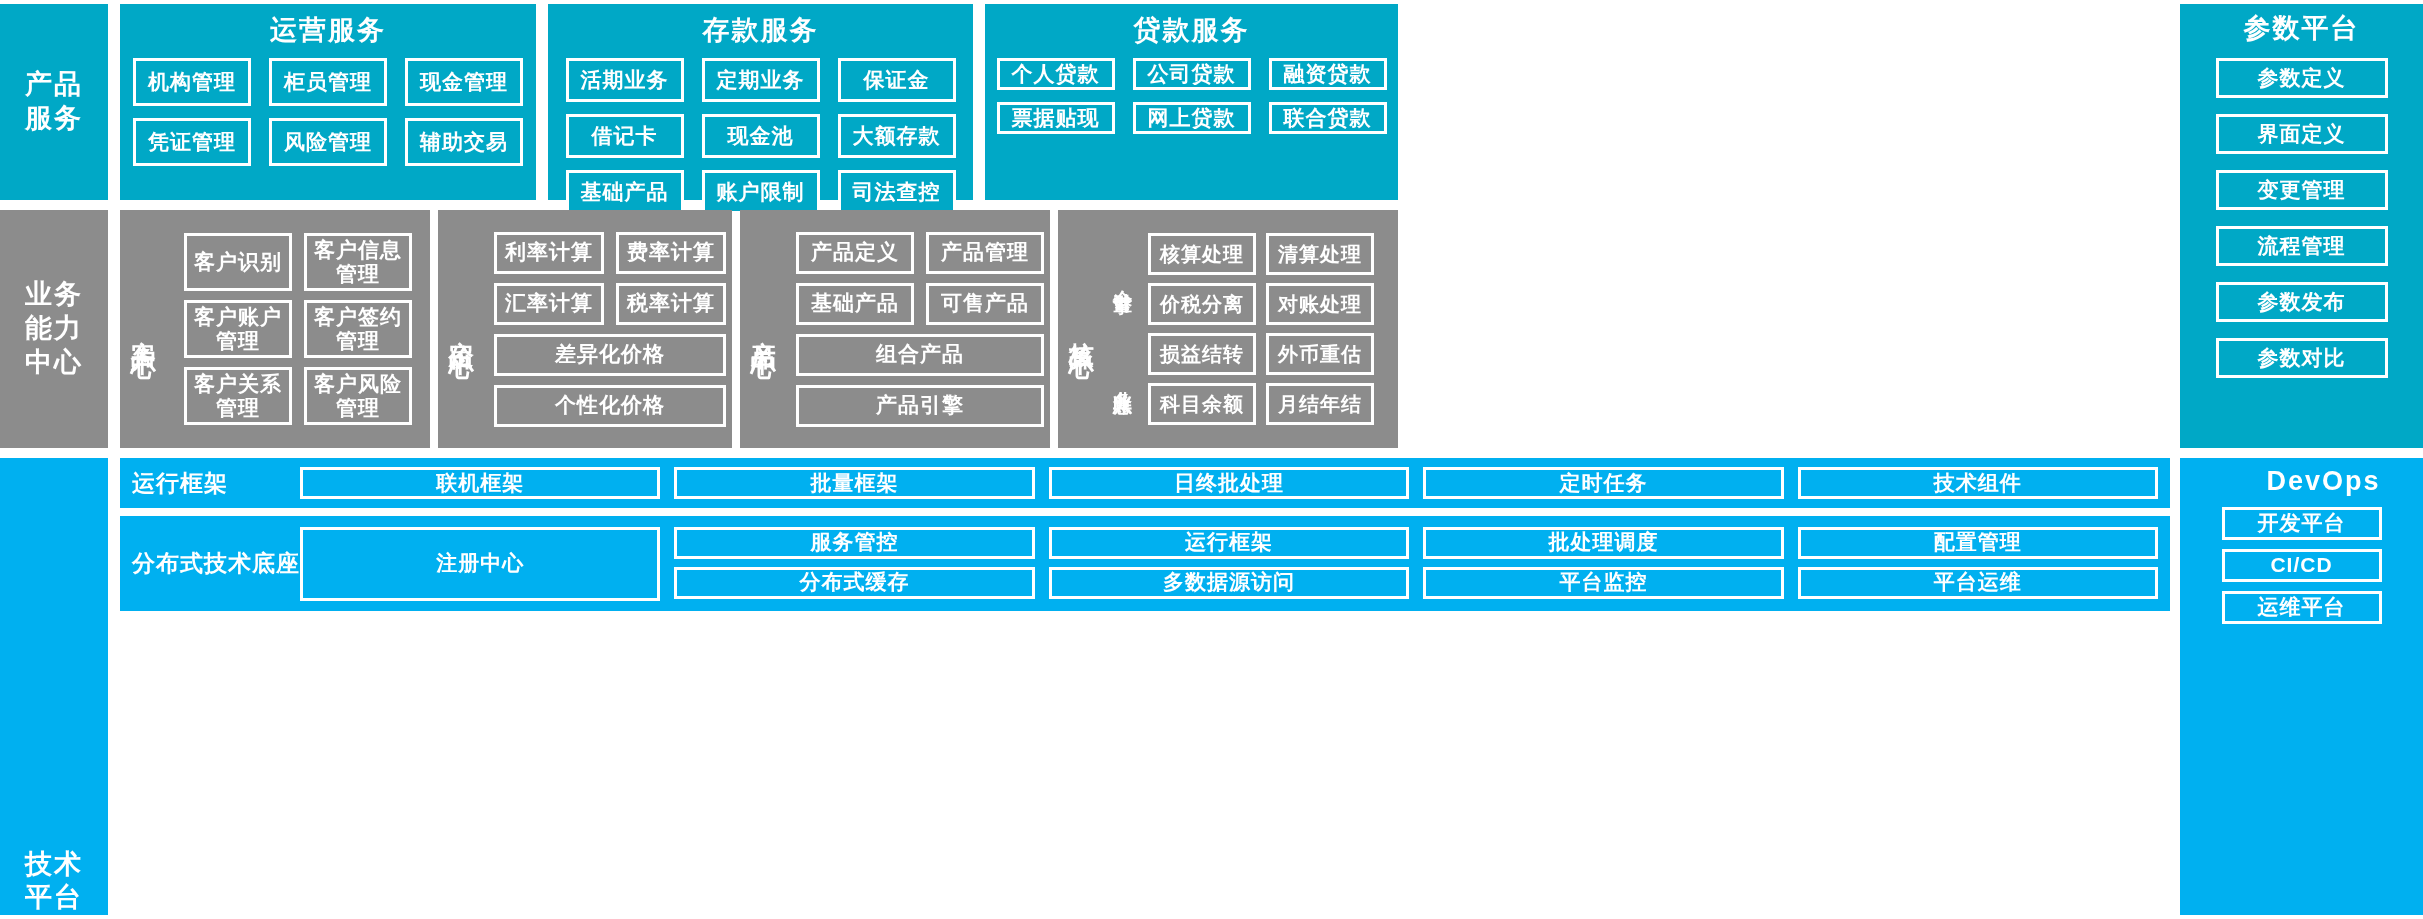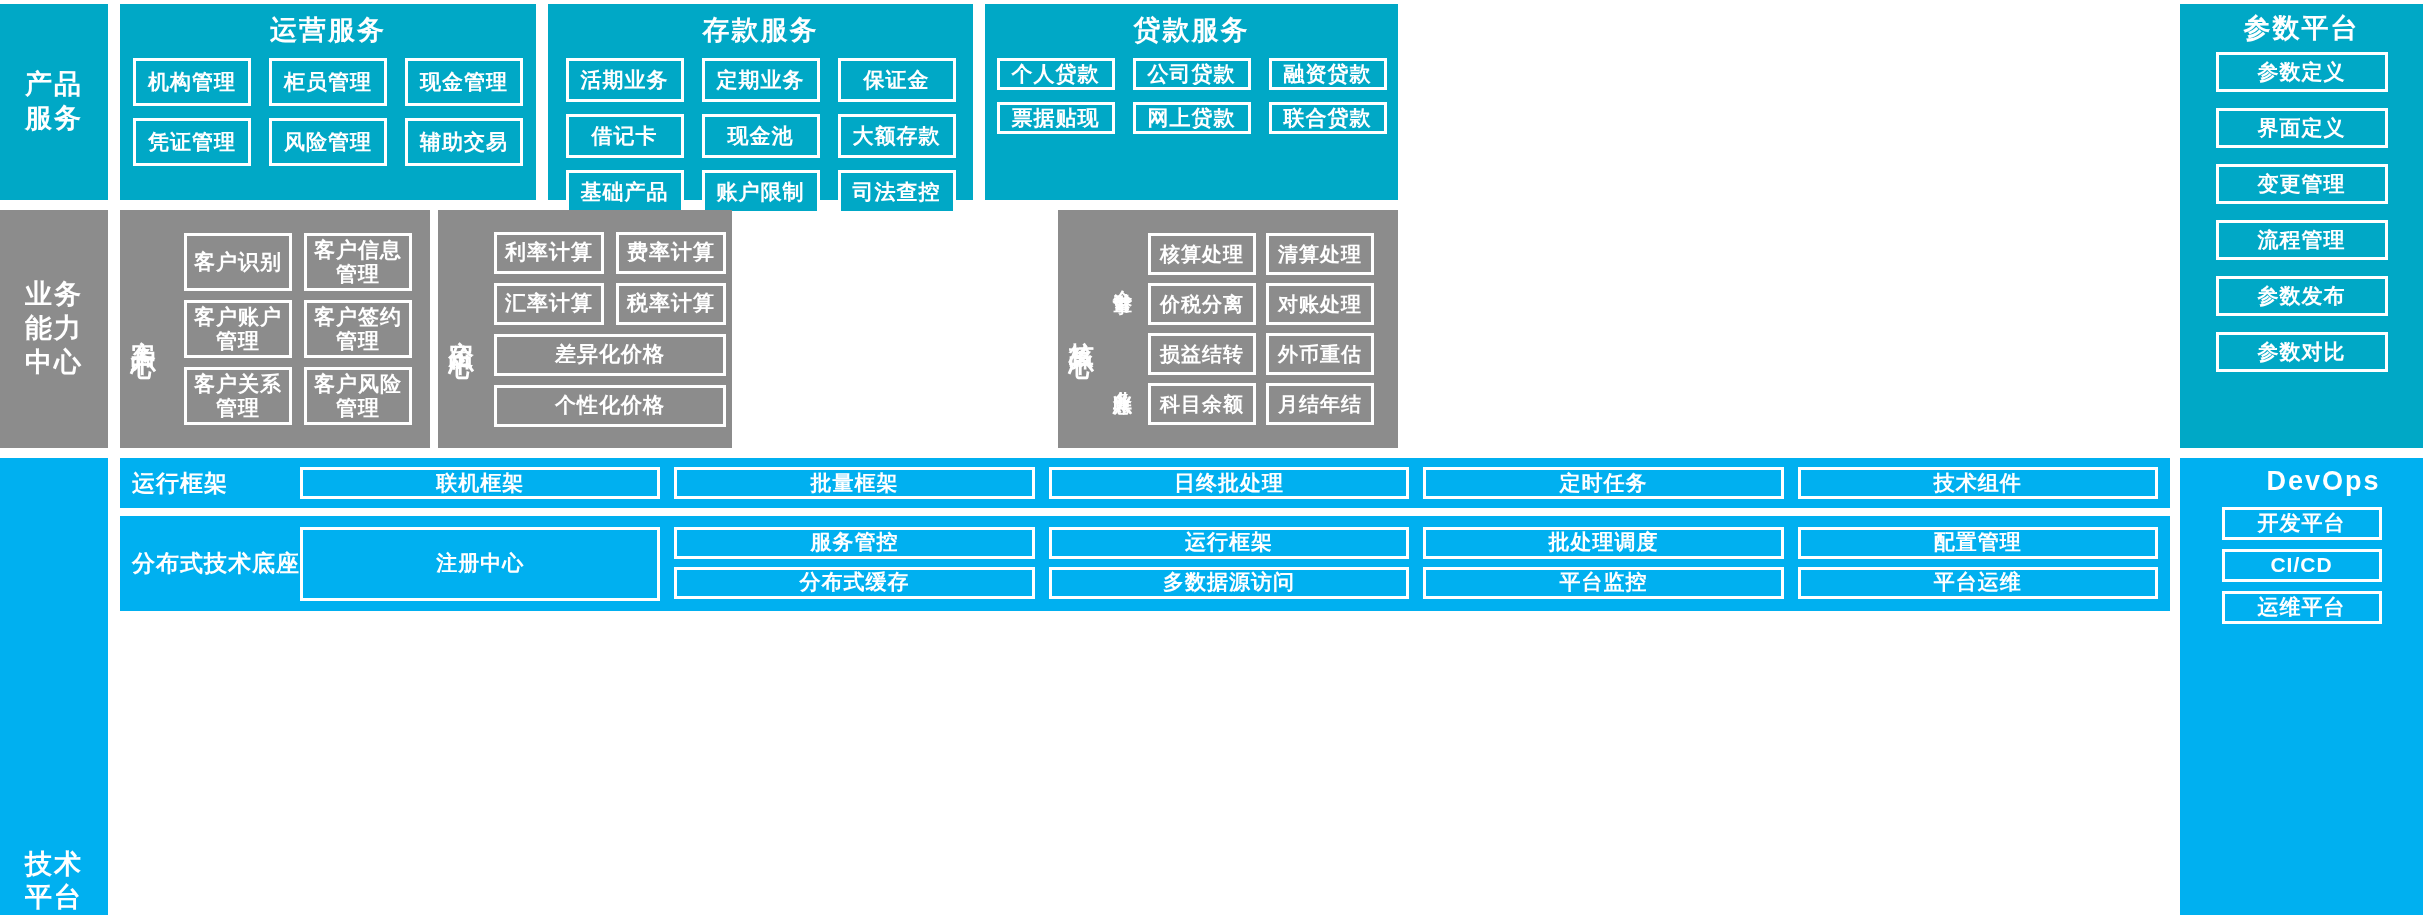--- a/index.html
+++ b/index.html
@@ -59,21 +59,21 @@
   #grp-loan  .cell { width: 118px; height: 32px; }
 
   
   #param-col {
     position: absolute; left: 2180px; top: 4px; width: 243px; height: 444px;
     background: #00A8C6; padding-top: 6px;
   }
   #param-col .group-title { font-size: 27px; margin-bottom: 4px; }
   #param-col .cell {
     background: #00A8C6; width: 172px; height: 40px; font-size: 21px;
-    margin: 6px auto 16px auto;
+    margin: 12px auto 16px auto;
   }
 
   
   #band2 { position: absolute; left: 0; top: 210px; width: 2170px; height: 238px; }
   #b2-label {
     position: absolute; left: 0; top: 0; width: 108px; height: 238px;
     background: #8C8C8C; font-size: 27px;
   }
   .center-group { position: absolute; top: 0; height: 238px; background: #8C8C8C; display: flex; }
   .center-group .vert-label { font-size: 25px; width: 46px; }
@@ -211,20 +211,31 @@
       <div class="cg-body">
         <div class="cell">利率计算</div>
         <div class="cell">费率计算</div>
         <div class="cell">汇率计算</div>
         <div class="cell">税率计算</div>
         <div class="cell w2">差异化价格</div>
         <div class="cell w2">个性化价格</div>
       </div>
     </div>
 
+    <div class="center-group" id="grp-prod">
+      <div class="vert-label">产品中心</div>
+      <div class="cg-body">
+        <div class="cell">产品定义</div>
+        <div class="cell">产品管理</div>
+        <div class="cell">基础产品</div>
+        <div class="cell">可售产品</div>
+        <div class="cell w2">组合产品</div>
+        <div class="cell w2">产品引擎</div>
+      </div>
+    </div>
 
     <div class="center-group" id="grp-acct">
       <div class="vert-label">核算中心</div>
       <div class="acct-inner">
         <div class="acct-row">
           <div class="vert-label acct-sub">会计引擎</div>
           <div class="acct-cells">
             <div class="cell">核算处理</div>
             <div class="cell">清算处理</div>
             <div class="cell">价税分离</div>

